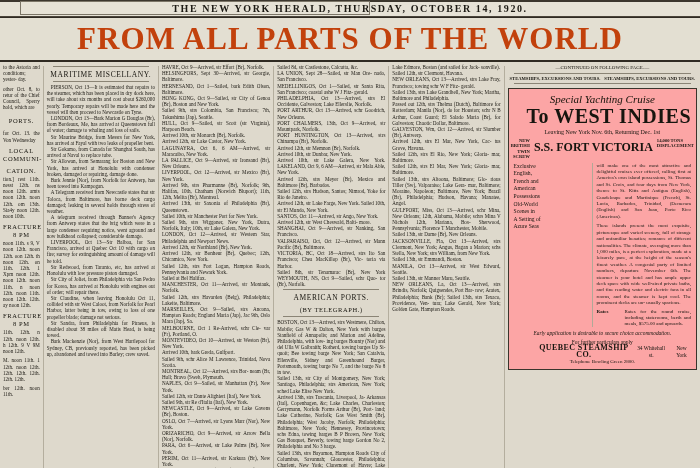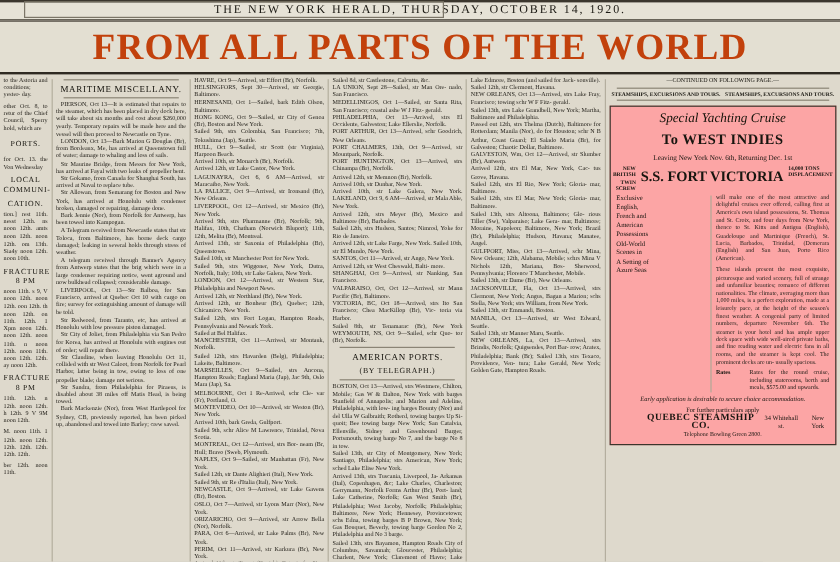--- a/index.html
+++ b/index.html
@@ -1,21 +1,21 @@
 <!DOCTYPE html>
 <html><head>
 <meta charset="utf-8">
 <style>
   html,body{margin:0;padding:0;background:#d8d4c8;}
   body{width:700px;height:468px;overflow:hidden;font-family:"Liberation Serif",serif;color:#17150f;}
   .page{position:relative;width:700px;height:468px;background:#ded9cc;}
   .masthead{position:relative;height:16px;border-bottom:1px solid #4a443a;
     background:#e6e2d6;display:flex;align-items:center;justify-content:center;}
   .masthead .mh-text{font-family:"Liberation Serif",serif;font-size:10px;letter-spacing:1.6px;
-    font-weight:normal;color:#1c1a14;white-space:nowrap;text-align:right;}
+    font-weight:bold;color:#1c1a14;white-space:nowrap;text-align:right;}
   .mh-rule-top{position:absolute;left:0;right:0;top:0;height:2px;background:#3b362d;}
   .mh-frame{position:absolute;left:20px;right:330px;top:1px;bottom:1px;border:1px solid #7b7567;}
   .headline{height:42px;display:flex;align-items:center;justify-content:center;
     border-bottom:2px solid #2f2a22;border-top:1px solid #2f2a22;background:#e3dfd2;}
   .headline h1{margin:0;font-family:"Liberation Serif",serif;font-weight:bold;
     font-size:31px;letter-spacing:1px;color:#c2410c;white-space:nowrap;}
   .body{display:flex;height:408px;padding:2px 0 0 0;}
   .col{position:relative;padding:0 3px;overflow:hidden;}
   .rule{width:1px;background:#b4ae9e;margin:2px 0;}
   .c1{width:38px;}
@@ -28,21 +28,21 @@
     margin:4px 0 1px 0;line-height:8px;text-transform:uppercase;}
   .hd.big{font-size:7.5px;}
   .hr{border-top:1px solid #8a8475;margin:2px 6px;}
   .hr.short{margin:2px 20px;}
   p.t{margin:0;font-size:5.1px;line-height:6.2px;text-align:justify;color:#23201a;
      font-family:"Liberation Serif",serif;}
   p.t.ind{text-indent:4px;}
   .tiny{font-size:4.6px;line-height:5.6px;}
   .ad{margin-top:4px;border:1px solid #3a352c;background:#fca5a5;padding:4px 5px;}
   .ad .ad-h1{text-align:center;font-style:italic;font-size:11px;line-height:13px;color:#141209;}
-  .ad .ad-h2{text-align:center;font-size:12px;font-weight:bold;line-height:21px;letter-spacing:.5px;}
+  .ad .ad-h2{text-align:right;font-size:20px;font-weight:bold;line-height:21px;letter-spacing:.5px;}
   .ad .ad-sub{text-align:center;font-size:6px;line-height:8px;margin-top:1px;}
   .ad .ad-ship{text-align:center;font-size:12px;font-weight:bold;line-height:14px;margin-top:2px;}
   .ad-two{display:flex;margin-top:3px;}
   .ad-left{width:74px;font-size:5.6px;line-height:7.6px;padding-right:4px;border-right:1px solid #b0a997;}
   .ad-right{flex:1;padding-left:4px;font-size:5px;line-height:6.2px;text-align:justify;}
   .ad-foot{margin-top:3px;text-align:center;font-size:5.4px;line-height:6.6px;}
   .ad-foot .ad-co{font-size:8px;font-weight:bold;letter-spacing:.4px;}
   .ad-rates{display:flex;font-size:5px;line-height:6.2px;margin-top:2px;}
   .ad-rates .lbl{width:28px;font-weight:bold;}
   .centerline{text-align:center;}

